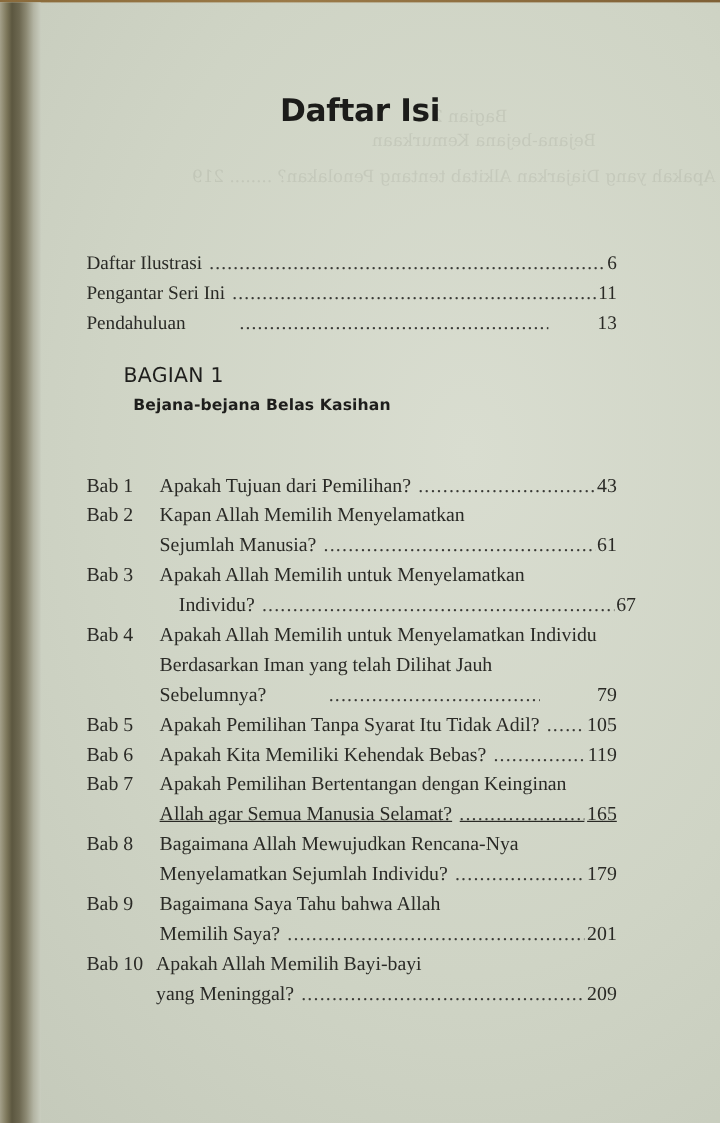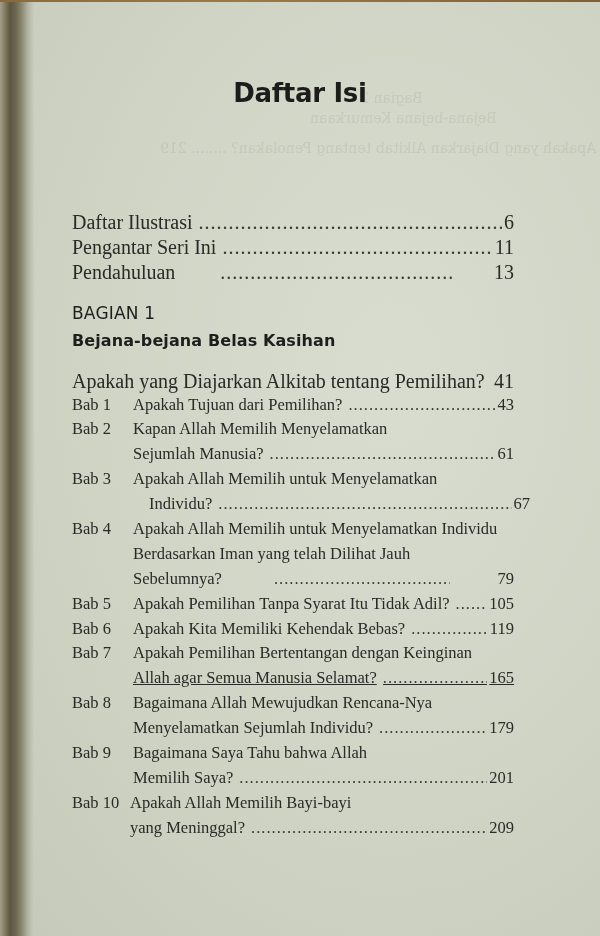--- a/index.html
+++ b/index.html
@@ -47,21 +47,21 @@
       letter-spacing: -0.3px;
       color: #1c1c1a;
     }
     .toc-line {
       position: absolute;
       left: 72px;
       width: 442px;
       height: 24px;
       display: flex;
       align-items: baseline;
-      font-size: 20px;
+      font-size: 16px;
       white-space: nowrap;
       justify-content: space-between;
     }
     .toc-line .label { flex: 0 0 auto; }
     .toc-line .dots {
       flex: 1 1 auto;
       overflow: hidden;
       margin: 0 2px 0 6px;
       letter-spacing: 1px;
       color: #3a3a36;
@@ -69,22 +69,22 @@
     .toc-line .dots::before {
       content: "...................................................................................................................................................................................................";
     }
     .toc-line .page-num { flex: 0 0 auto; }
     .section-head {
       position: absolute;
       left: 72px;
       font-family: "DejaVu Sans", sans-serif;
       color: #1e1e1c;
     }
-    .part-label { top: 301px; font-size: 17px; letter-spacing: 0.2px; }
-    .part-title { top: 329px; font-size: 16px; font-weight: bold; letter-spacing: 0.1px; }
+    .part-label { top: 301px; font-size: 17px; letter-spacing: 0.2px; margin-left: 31px; }
+    .part-title { top: 329px; font-size: 13px; font-weight: bold; letter-spacing: 0.1px; margin-left: 39px; }
     .chap-num {
       position: absolute;
       left: 72px;
       font-size: 16.5px;
       white-space: nowrap;
     }
     .chap-line {
       position: absolute;
       left: 133px;
       font-size: 16.5px;
@@ -143,25 +143,20 @@
   </div>
   <div class="toc-line" style="top:259px;gap:39px;">
     <span class="label">Pendahuluan</span>
     <span class="dots"></span>
     <span class="page-num">13</span>
   </div>
 
   <div class="section-head part-label">BAGIAN 1</div>
   <div class="section-head part-title">Bejana-bejana Belas Kasihan</div>
 
-  <div class="toc-line" style="top:368px;">
-    <span class="label">Apakah yang Diajarkan Alkitab tentang Pemilihan?</span>
-    <span class="dots"></span>
-    <span class="page-num">41</span>
-  </div>
 
   <div>
     <span class="chap-num" style="top:393px;">Bab 1</span>
     <div class="chap-line with-page" style="top:393px;">
       <span class="label">Apakah Tujuan dari Pemilihan?</span>
       <span class="dots"></span>
       <span class="page-num">43</span>
     </div>
   </div>
 

